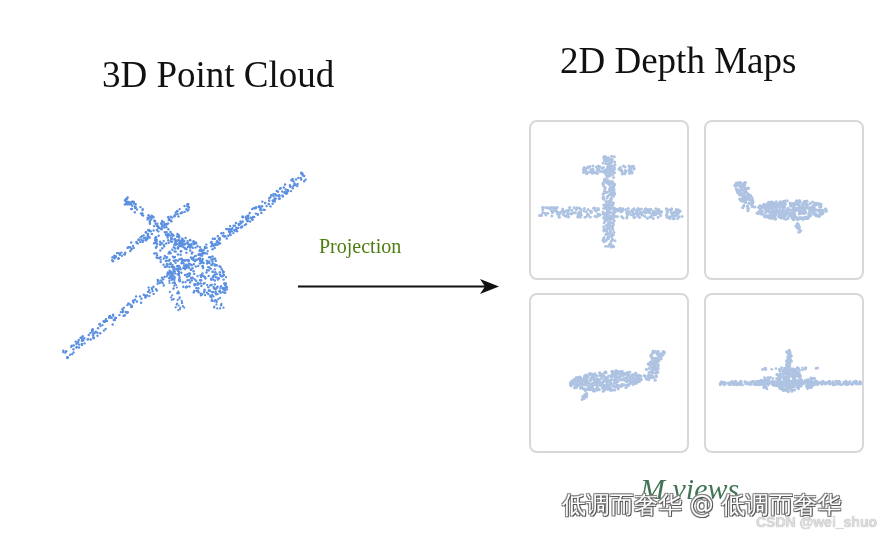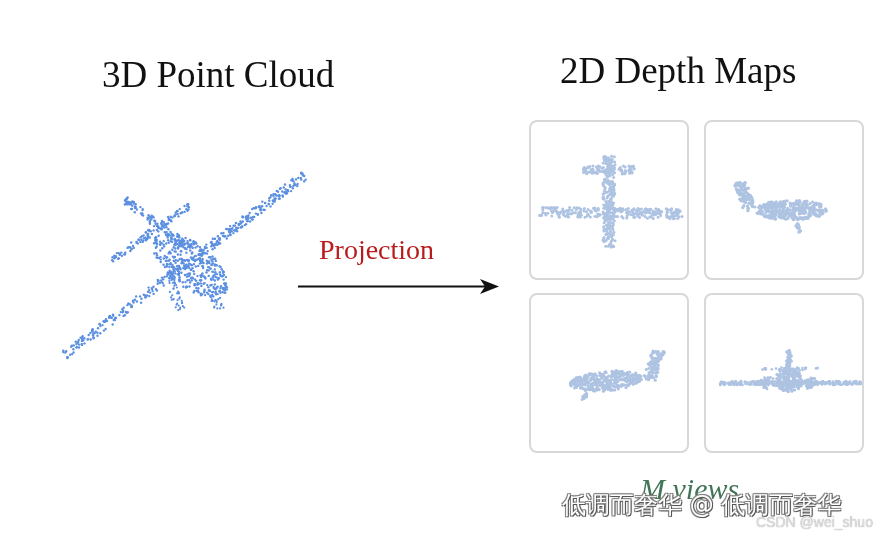--- a/index.html
+++ b/index.html
@@ -1,33 +1,33 @@
 <!DOCTYPE html>
 <html><head>
 <meta charset="utf-8">
 <style>
   html,body{margin:0;padding:0;background:#fff;}
   body{width:891px;height:537px;position:relative;overflow:hidden;font-family:"Liberation Serif","DejaVu Serif",serif;}
   .title{position:absolute;font-size:37px;color:#111;white-space:nowrap;line-height:1;}
   #t-left{left:74px;top:56px;margin-left:28px;}
-  #t-right{left:560px;top:52px;}
-  .proj{position:absolute;left:319px;top:236px;font-size:28px;color:#b91c1c;line-height:1;}
+  #t-right{left:560px;top:42px;}
+  .proj{position:absolute;left:319px;top:236px;font-size:20px;color:#4d7c0f;line-height:1;}
   .arrow{position:absolute;left:296px;top:276px;}
   .cloud{position:absolute;left:50px;top:160px;}
   .panel{position:absolute;width:160px;height:160px;border:2px solid #d8d8d8;border-radius:8px;background:#fff;box-sizing:border-box;}
   .panel svg{position:absolute;left:0;top:0;}
   #p1{left:529px;top:120px;}
   #p2{left:704px;top:120px;}
   #p3{left:529px;top:293px;}
   #p4{left:704px;top:293px;}
   .mviews{position:absolute;left:640px;top:474px;font-size:30px;font-style:italic;color:#14532d;opacity:.8;line-height:1;}
   .wm1{position:absolute;left:562px;top:493px;font-size:24px;color:#fff;line-height:1;font-family:"DejaVu Sans",sans-serif;
        text-shadow:1px 1px 0 #555,-1px -1px 0 #888,1px -1px 0 #777,-1px 1px 0 #777,0 0 2px #444;}
   .wm2{position:absolute;left:756px;top:515px;font-size:14px;color:#ddd;line-height:1;font-family:"Liberation Sans",sans-serif;
-       text-shadow:0 0 1px #999;}
+       text-shadow:0 0 1px #999;font-weight:bold;}
 </style>
 </head>
 <body>
 
 <div id="t-left" class="title">3D Point Cloud</div>
 <div id="t-right" class="title">2D Depth Maps</div>
 
 <svg class="cloud" width="270" height="210" viewBox="0 0 270 210">
   <g fill="#5b8fe0" id="cloudpts">
       <circle cx="17.3" cy="198.0" r="1.2"></circle>

